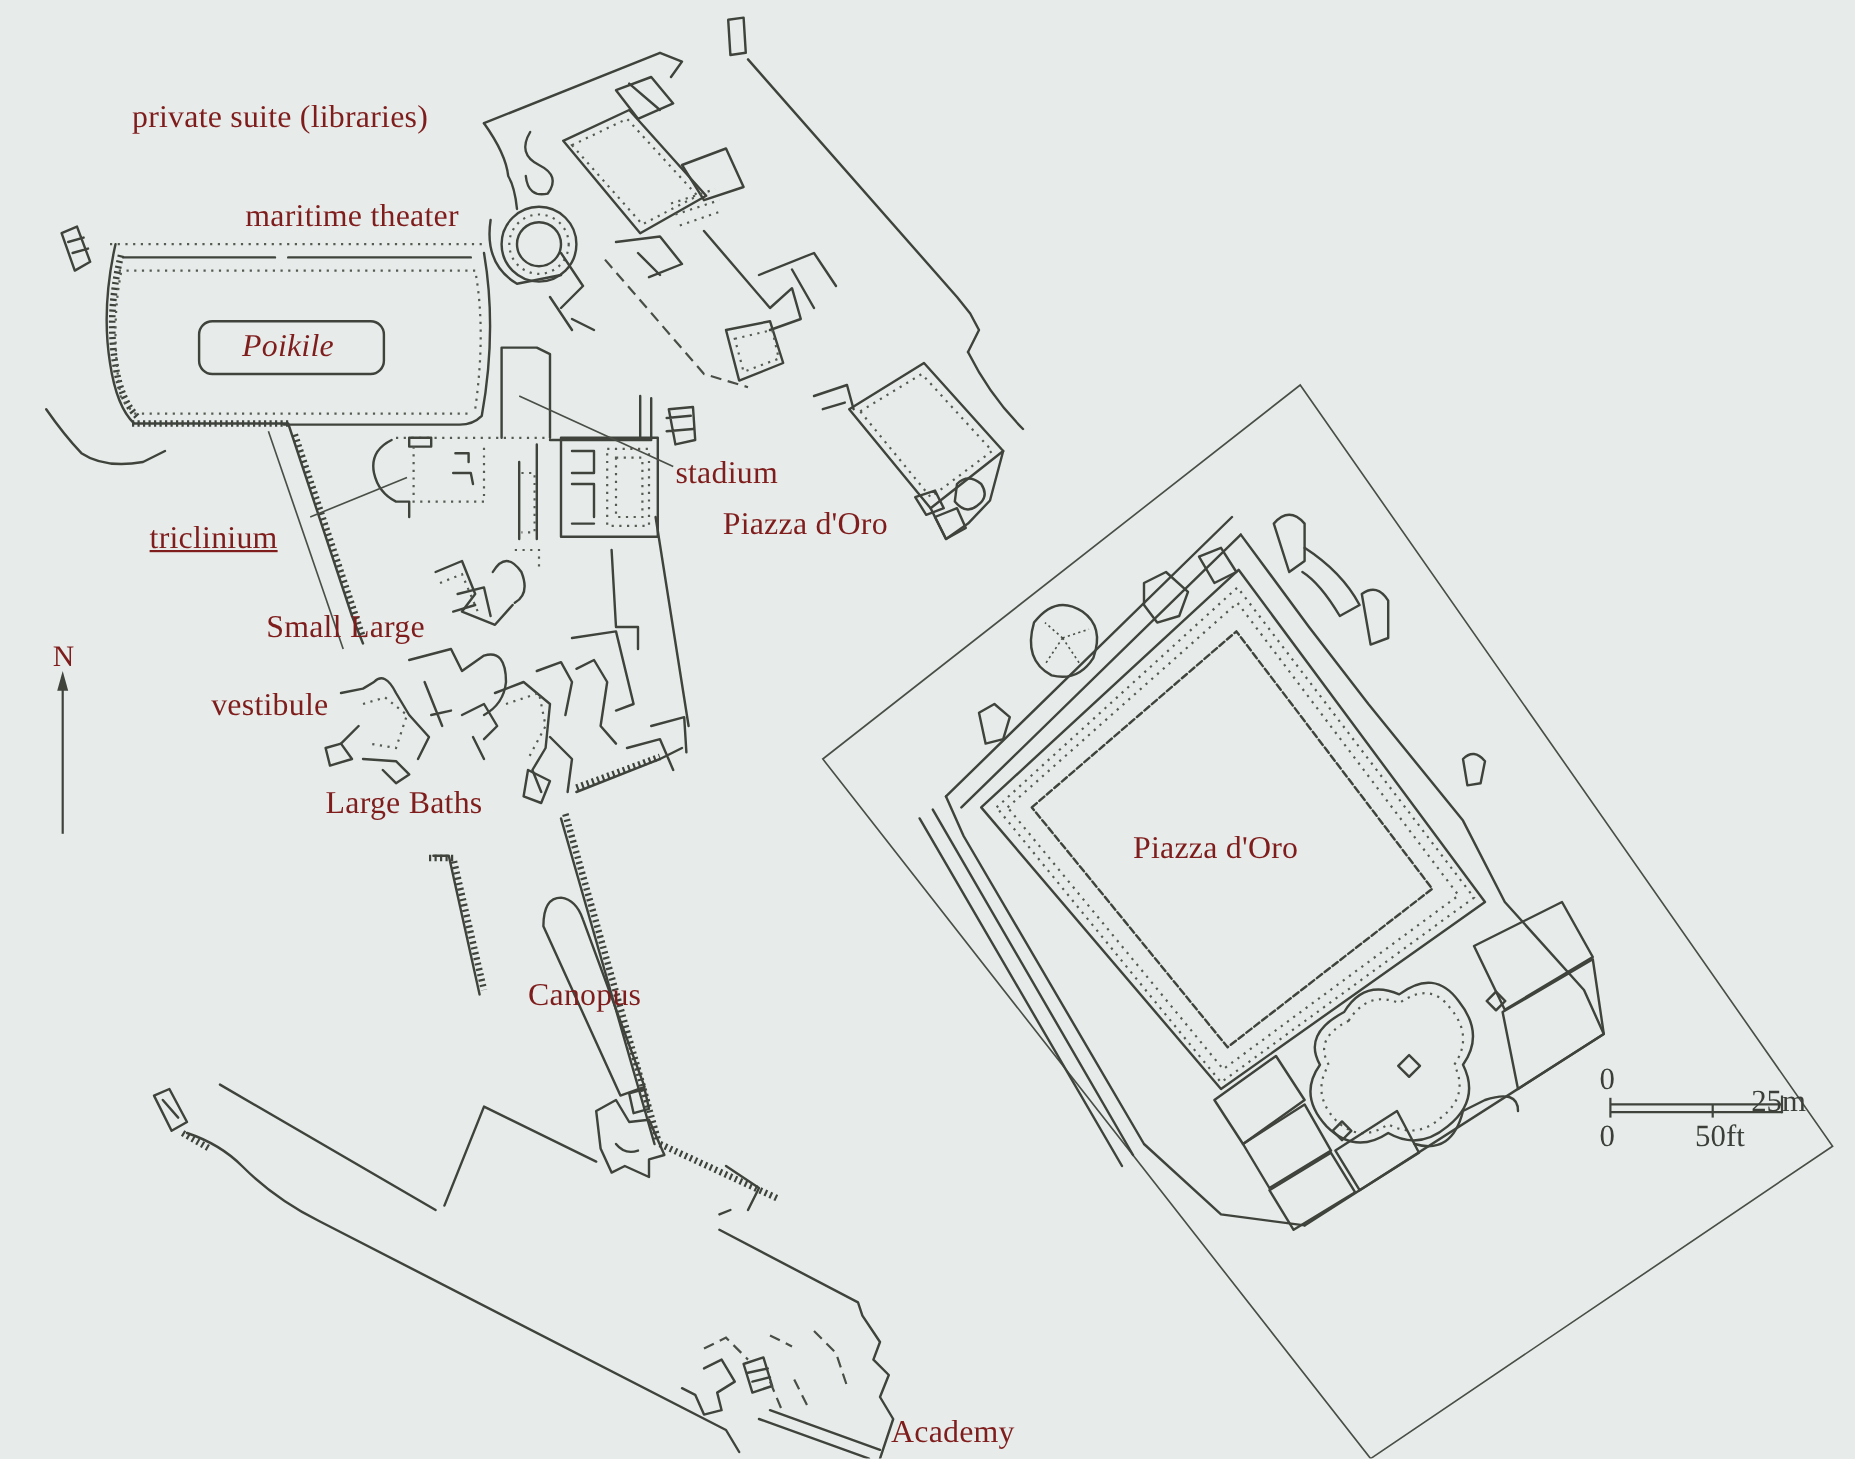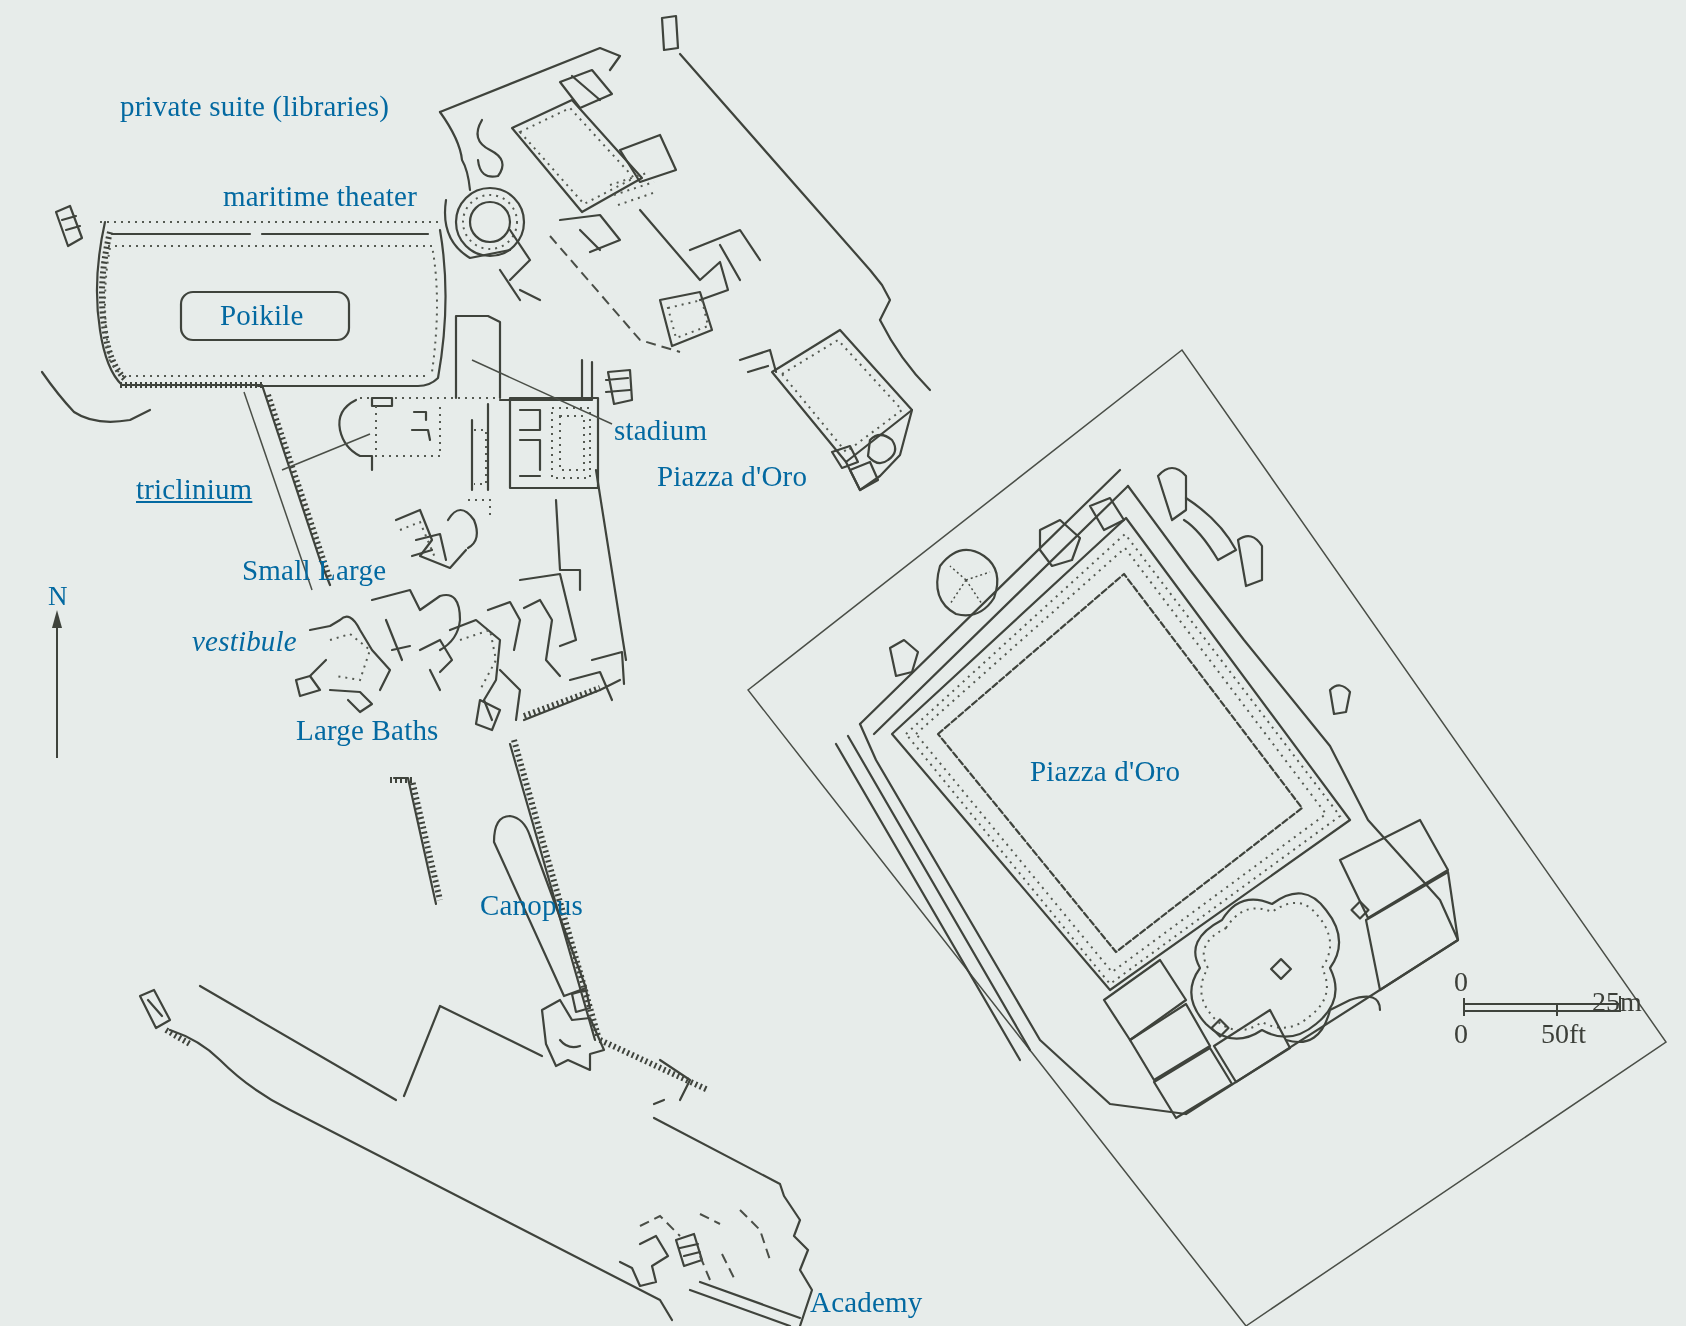--- a/index.html
+++ b/index.html
@@ -9,21 +9,21 @@
       font-family: "Liberation Serif", "DejaVu Serif", serif;
     }
     #stage { position: relative; width: 1686px; height: 1326px; }
     #plan { position: absolute; left: 0; top: 0; }
     .ln { fill: none; stroke: #3f433c; stroke-width: 2.2; stroke-linejoin: round; stroke-linecap: round; }
     .thin { fill: none; stroke: #4a4e47; stroke-width: 1.5; }
     .dot { fill: none; stroke: #555a52; stroke-width: 2; stroke-dasharray: 2 5; }
     .dash { fill: none; stroke: #4a4e47; stroke-width: 2; stroke-dasharray: 10 6; }
     .comb { fill: none; stroke: #3f433c; stroke-width: 6; stroke-dasharray: 2 3; }
     .lbl {
-      position: absolute; white-space: nowrap; color: #0369a1;
+      position: absolute; white-space: nowrap; color: #7f1d1d;
       font-size: 29px; line-height: 1; letter-spacing: 0.2px;
     }
     .lbl.small { font-size: 27px; }
     .scale-txt { position: absolute; color: #3c3f39; font-size: 28px; line-height: 1; }
   </style>
 </head>
 <body>
 
 <div id="stage">
 
@@ -215,26 +215,26 @@
       <line x1="1464" y1="1004" x2="1620" y2="1004" stroke="#3f433c" stroke-width="2"></line>
       <line x1="1464" y1="1011" x2="1620" y2="1011" stroke="#3f433c" stroke-width="2"></line>
       <line x1="1464" y1="998" x2="1464" y2="1016" stroke="#3f433c" stroke-width="2"></line>
       <line x1="1620" y1="996" x2="1620" y2="1012" stroke="#3f433c" stroke-width="2"></line>
       <line x1="1557" y1="1004" x2="1557" y2="1016" stroke="#3f433c" stroke-width="2"></line>
     </g>
   </svg>
 
   <div class="lbl" style="left:120px; top:92px;">private suite (libraries)</div>
   <div class="lbl" style="left:223px; top:182px;">maritime theater</div>
-  <div class="lbl" style="left:220px; top:301px;">Poikile</div>
+  <div class="lbl" style="left:220px; top:301px;font-style:italic;">Poikile</div>
   <div class="lbl" style="left:614px; top:416px;">stadium</div>
   <div class="lbl" style="left:657px; top:462px;">Piazza d'Oro</div>
   <div class="lbl" style="left:136px; top:475px;text-decoration:underline;">triclinium</div>
   <div class="lbl" style="left:242px; top:556px;">Small Large</div>
-  <div class="lbl" style="left:192px; top:627px;font-style:italic;">vestibule</div>
+  <div class="lbl" style="left:192px; top:627px;">vestibule</div>
   <div class="lbl" style="left:296px; top:716px;">Large Baths</div>
   <div class="lbl" style="left:480px; top:891px;">Canopus</div>
   <div class="lbl" style="left:810px; top:1288px;">Academy</div>
   <div class="lbl" style="left:1030px; top:757px;">Piazza d'Oro</div>
 
   <div class="lbl small" style="left:48px; top:583px;">N</div>
 
   <div class="scale-txt" style="left:1454px; top:968px;">0</div>
   <div class="scale-txt" style="left:1592px; top:964px;margin-top:24px;">25m</div>
   <div class="scale-txt" style="left:1454px; top:1020px;">0</div>

